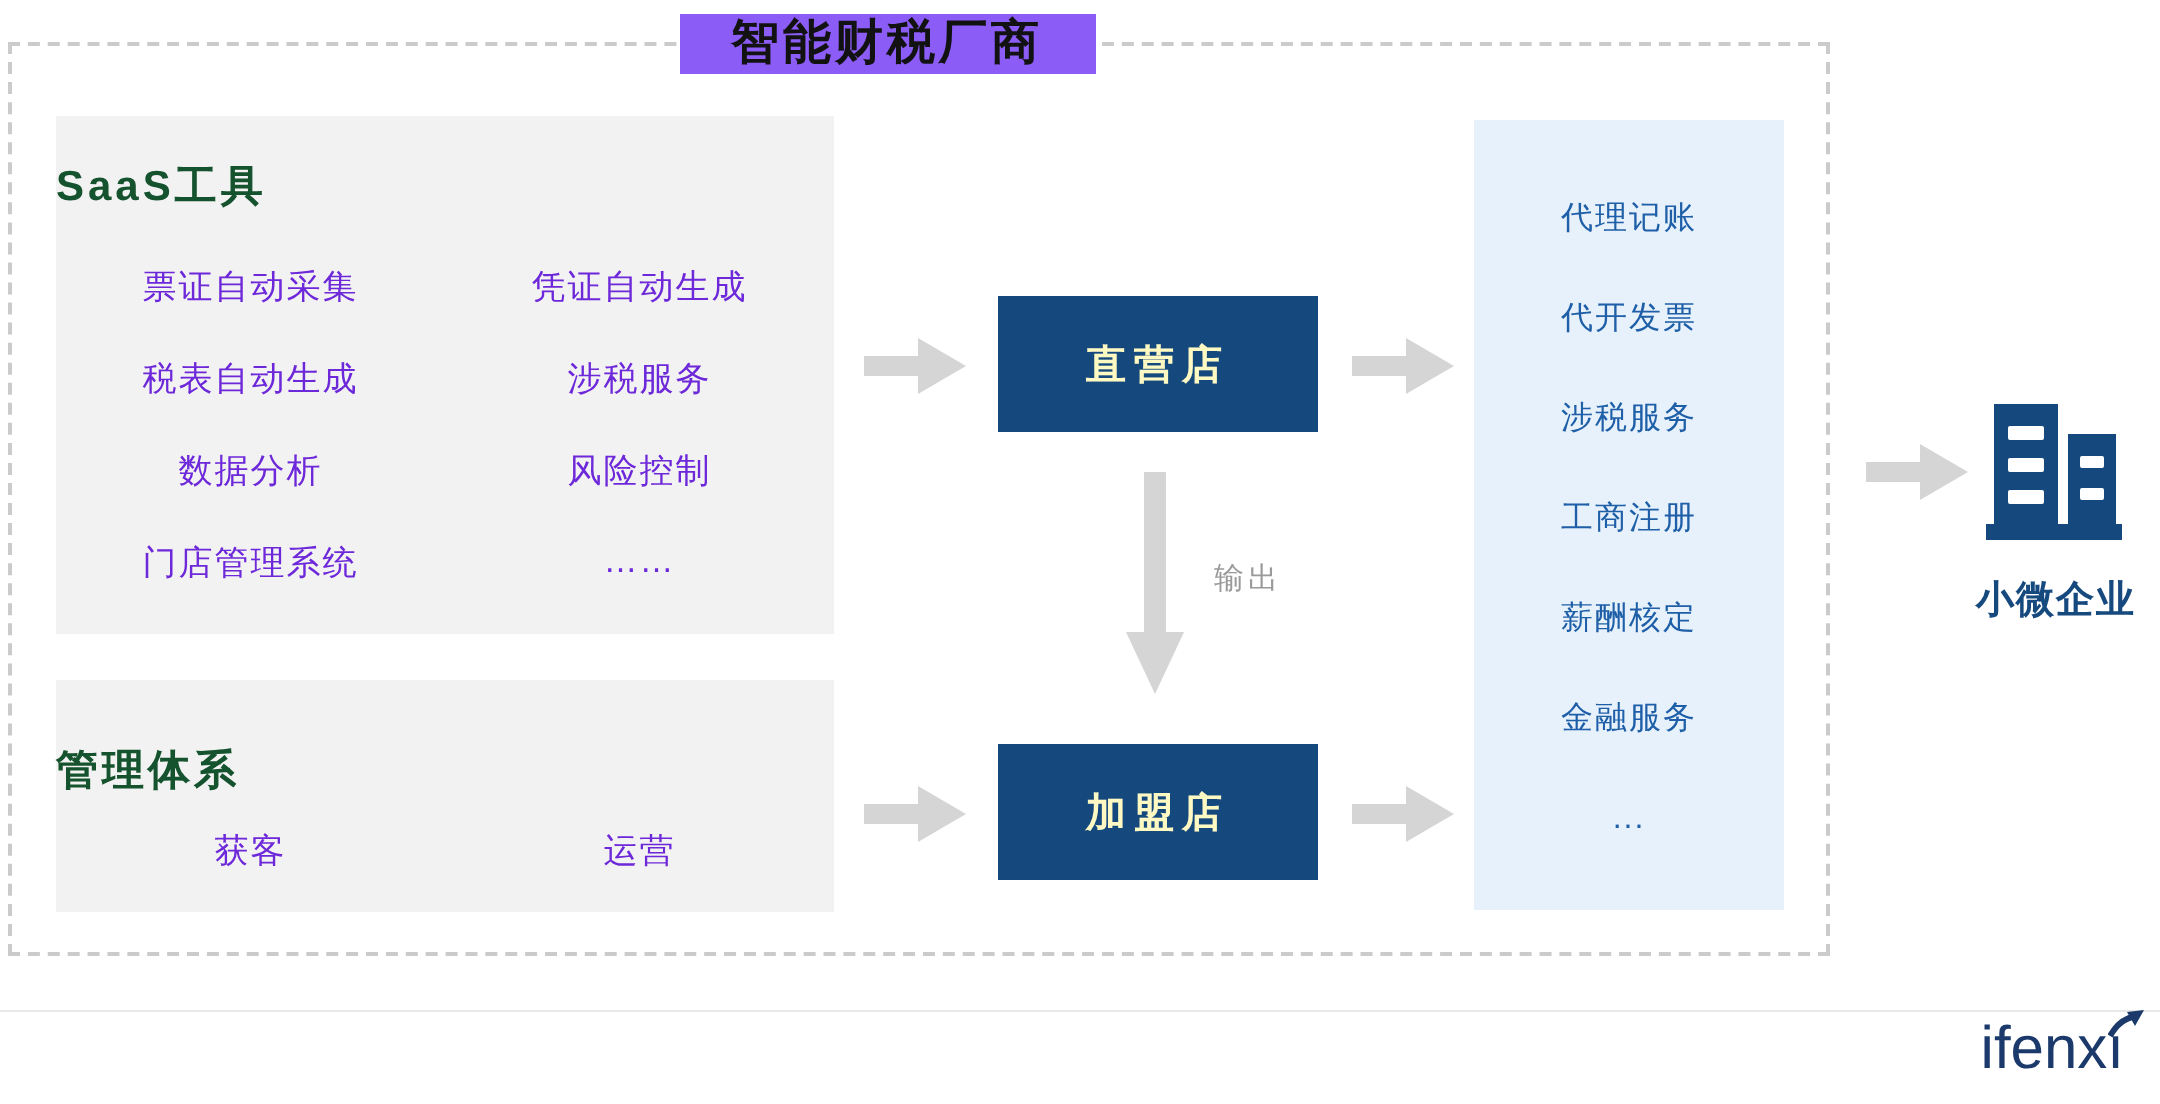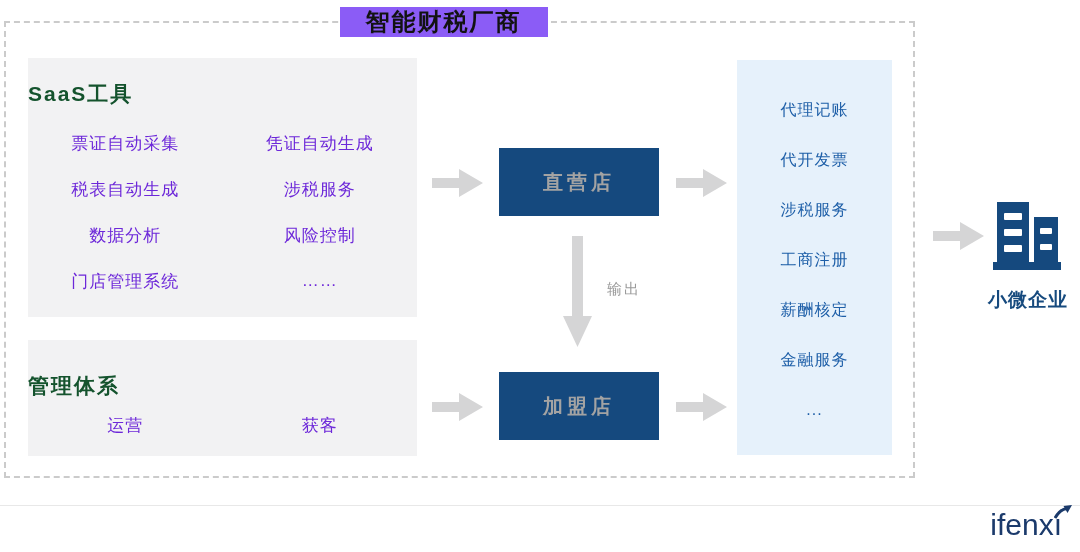--- a/index.html
+++ b/index.html
@@ -18,21 +18,21 @@
   .box-title { text-align:left; font-size:21px; font-weight:bold; color:#14532d;
                line-height:28px; letter-spacing:2px; }
   .saas .box-title { margin-top:22px; }
   .mgmt .box-title { margin-top:32px; }
   .grid { display:grid; grid-template-columns:1fr 1fr; }
   .saas-grid { margin-top:12px; }
   .mgmt-grid { margin-top:2px; }
   .grid span { height:46px; display:flex; align-items:center; justify-content:center;
                font-size:17px; color:#6d28d9; letter-spacing:1px; }
 
-  .navy-box { position:absolute; width:160px; height:68px; background:#15497E; color:#a3a3a3;
+  .navy-box { position:absolute; width:160px; height:68px; background:#15497E; color:#fef9c3;
               font-size:20px; font-weight:bold; display:flex; align-items:center;
               justify-content:center; letter-spacing:4px; }
   .direct { left:499px; top:148px; }
   .franchise { left:499px; top:372px; }
 
   .h-arrow { position:absolute; width:52px; height:30px; }
   .a1 { left:432px; top:168px; }
   .a2 { left:676px; top:168px; }
   .a3 { left:432px; top:392px; }
   .a4 { left:676px; top:392px; }
@@ -78,22 +78,22 @@
       <span>数据分析</span>
       <span>风险控制</span>
       <span>门店管理系统</span>
       <span>……</span>
     </div>
   </div>
 
   <div class="gray-box mgmt">
     <div class="box-title">管理体系</div>
     <div class="grid mgmt-grid">
+      <span>获客</span>
       <span>运营</span>
-      <span>获客</span>
     </div>
   </div>
 
   <div class="navy-box direct">直营店</div>
   <div class="navy-box franchise">加盟店</div>
 
   <svg class="h-arrow a1" viewBox="0 0 52 30">
     <polygon points="0,10 27,10 27,1 51,15 27,29 27,20 0,20" fill="#D5D5D6"></polygon>
     </svg>
   <svg class="h-arrow a2" viewBox="0 0 52 30">

